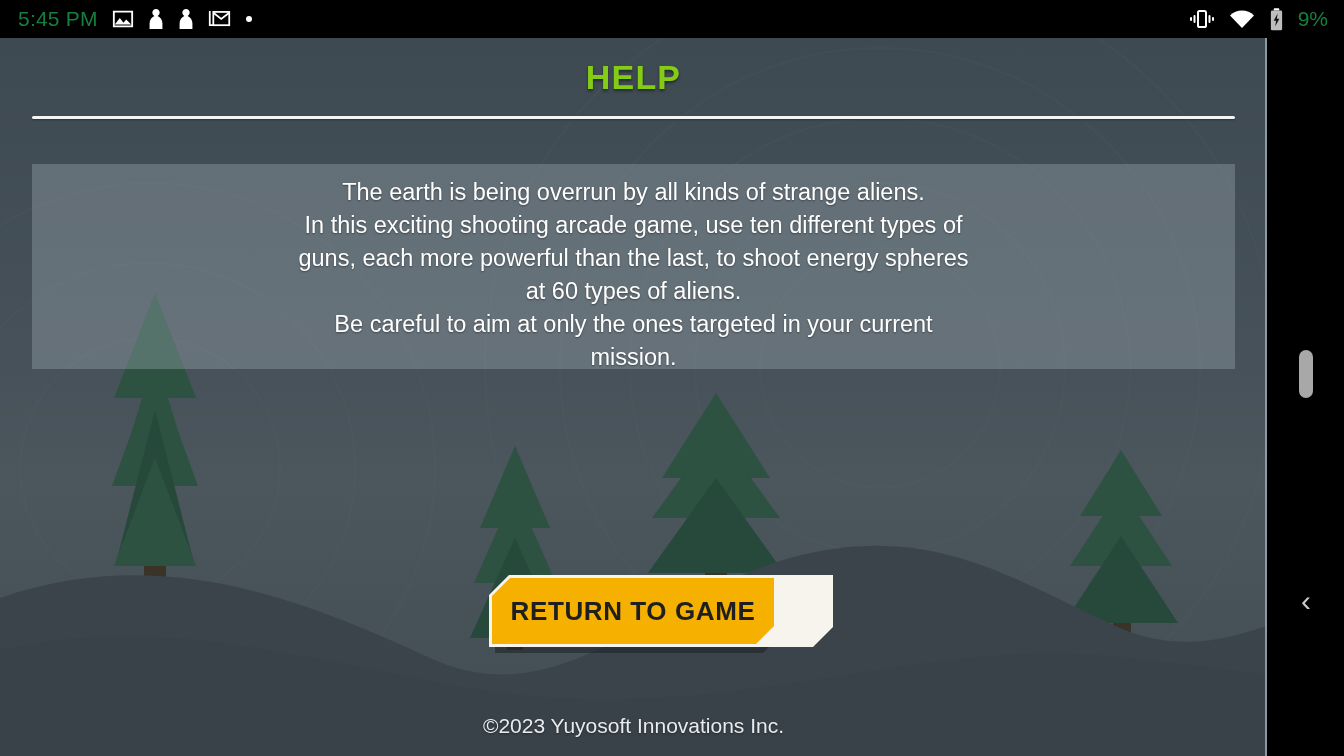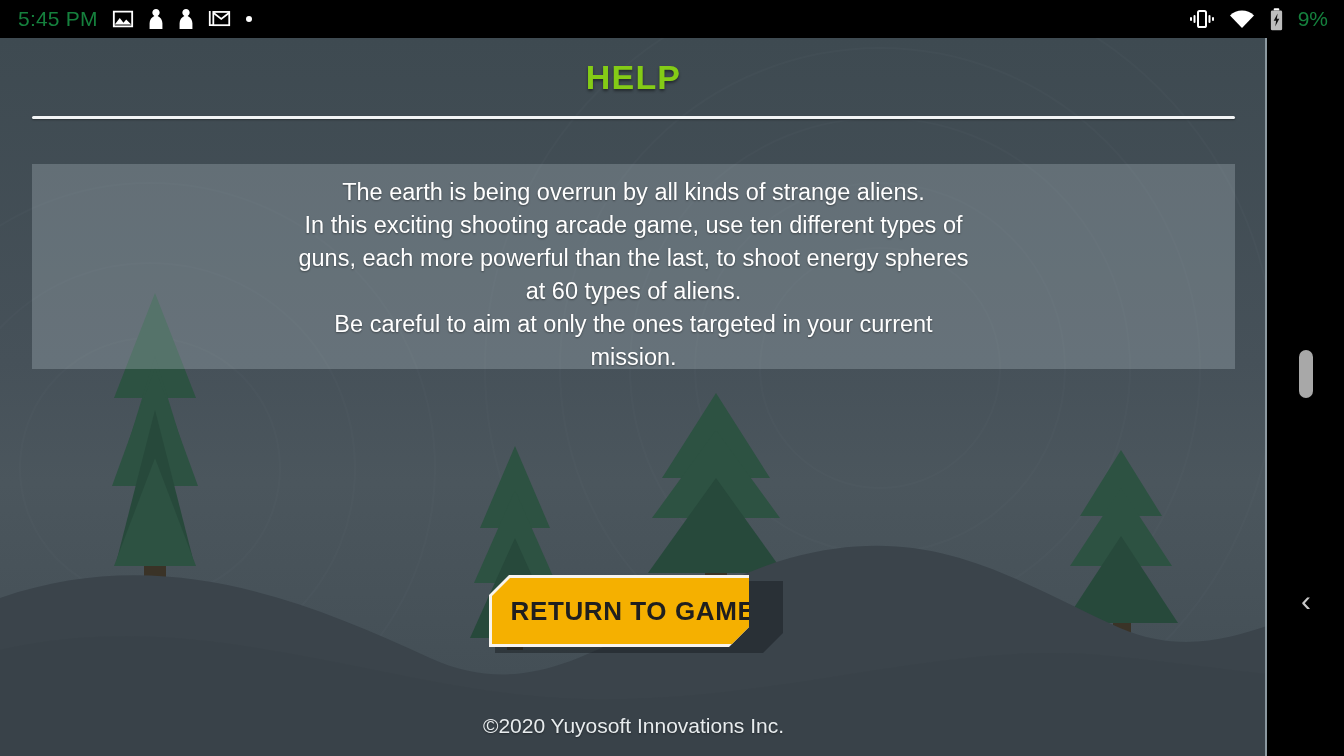--- a/index.html
+++ b/index.html
@@ -72,21 +72,21 @@
   
   .btn-wrap{
     position:absolute; left:489px; top:537px; width:288px; height:72px;
   }
   .btn-shadow{
     position:absolute; left:6px; top:6px; width:288px; height:72px;
     background:rgba(20,24,28,.45);
     clip-path:polygon(20px 0, 100% 0, 100% calc(100% - 20px), calc(100% - 20px) 100%, 0 100%, 0 20px);
   }
   .btn-return{
-    position:absolute; left:0; top:0; width:260px; height:72px;
+    position:absolute; left:0; top:0; width:344px; height:72px;
     background:#f7f4ee;
     clip-path:polygon(20px 0, 100% 0, 100% calc(100% - 20px), calc(100% - 20px) 100%, 0 100%, 0 20px);
     display:block; border:none; padding:0; cursor:pointer;
   }
   .btn-inner{
     position:absolute; left:3px; top:3px; width:282px; height:66px;
     background:#f5b000;
     clip-path:polygon(18px 0, 100% 0, 100% calc(100% - 18px), calc(100% - 18px) 100%, 0 100%, 0 18px);
     display:flex; align-items:center; justify-content:center;
   }
@@ -262,21 +262,21 @@
 
     <div class="btn-wrap">
       <div class="btn-shadow"></div>
       <div class="btn-return">
         <div class="btn-inner">
           <span class="btn-label">RETURN TO GAME</span>
         </div>
       </div>
     </div>
 
-    <div class="footer">©2020 Yuyosoft Innovations Inc.</div>
+    <div class="footer">©2023 Yuyosoft Innovations Inc.</div>
   </div>
 </div>
 
 <div id="rail">
   <div class="scroll-track"></div>
   <div class="scroll-thumb"></div>
   <div class="back-chevron">‹</div>
 </div>
 
 </body></html>

